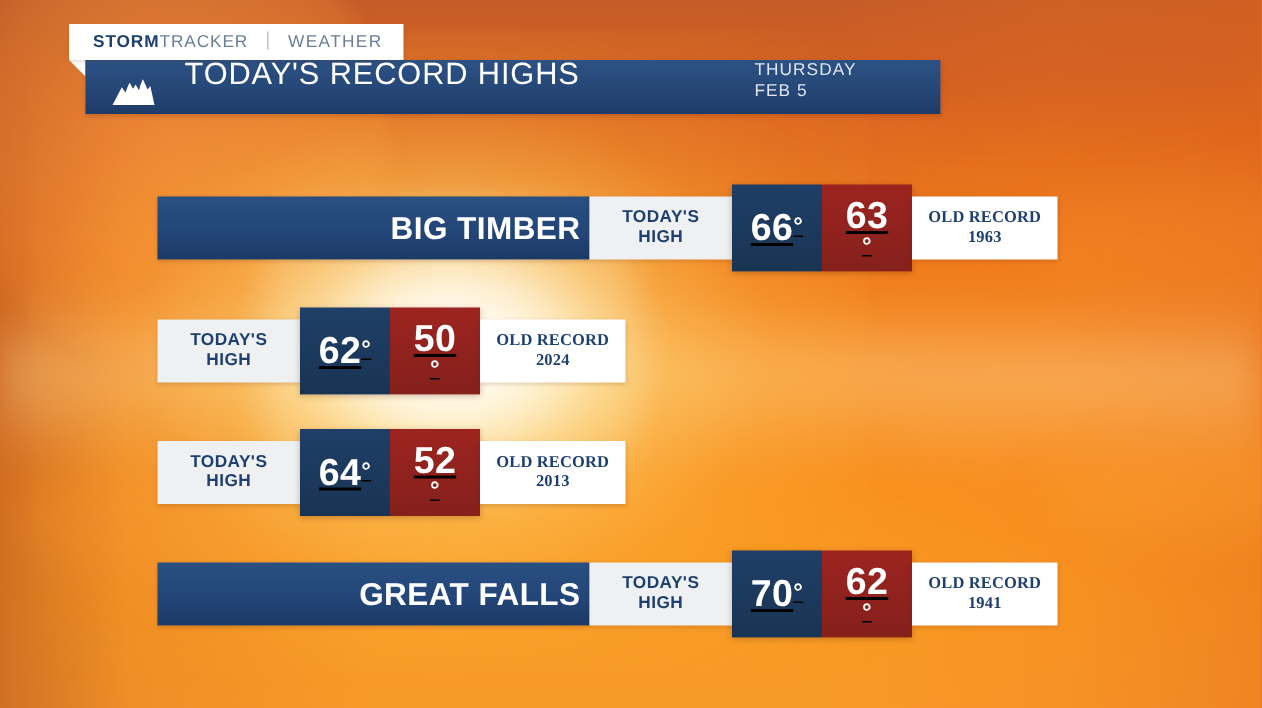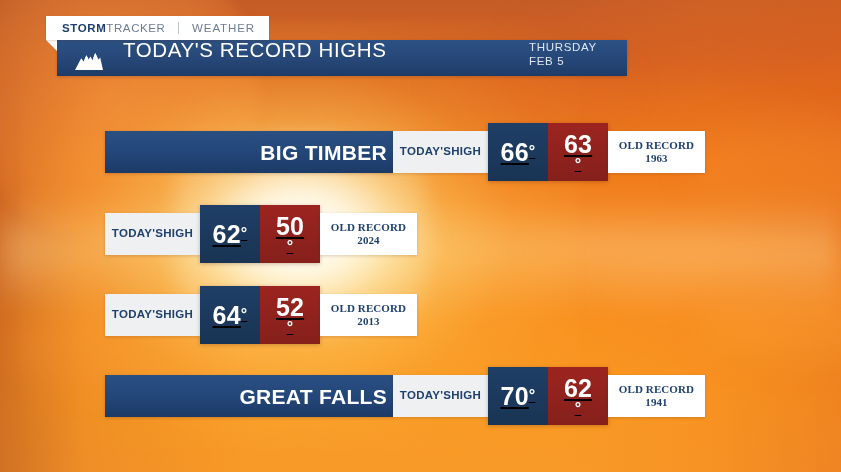--- a/index.html
+++ b/index.html
@@ -211,21 +211,21 @@
     font-size: 20.5px;
     font-weight: normal;
     letter-spacing: 0.6px;
     white-space: nowrap;
     margin-left: 12px;
     line-height: 1;
   }
 
   .header-date {
     margin-left: auto;
-    margin-right: 30px;
+    margin-right: 56px;
     color: #dfe6f0;
     font-size: 11.5px;
     font-weight: normal;
     letter-spacing: 0.7px;
     line-height: 1.25;
     text-align: left;
     white-space: nowrap;
   }
 
   
@@ -259,21 +259,21 @@
     font-weight: bold;
     letter-spacing: 0.3px;
     white-space: nowrap;
     line-height: 1;
   }
 
   .row-todayshigh {
     width: 95px;
     background: #eef0f1;
     display: flex;
-    flex-direction: row;
+    flex-direction: column;
     align-items: center;
     justify-content: center;
     color: #1e3f6f;
     font-size: 11.5px;
     font-weight: bold;
     letter-spacing: 0.3px;
     line-height: 1.16;
     text-align: center;
     box-shadow: 0 1px 3px rgba(90,35,10,0.20);
   }

